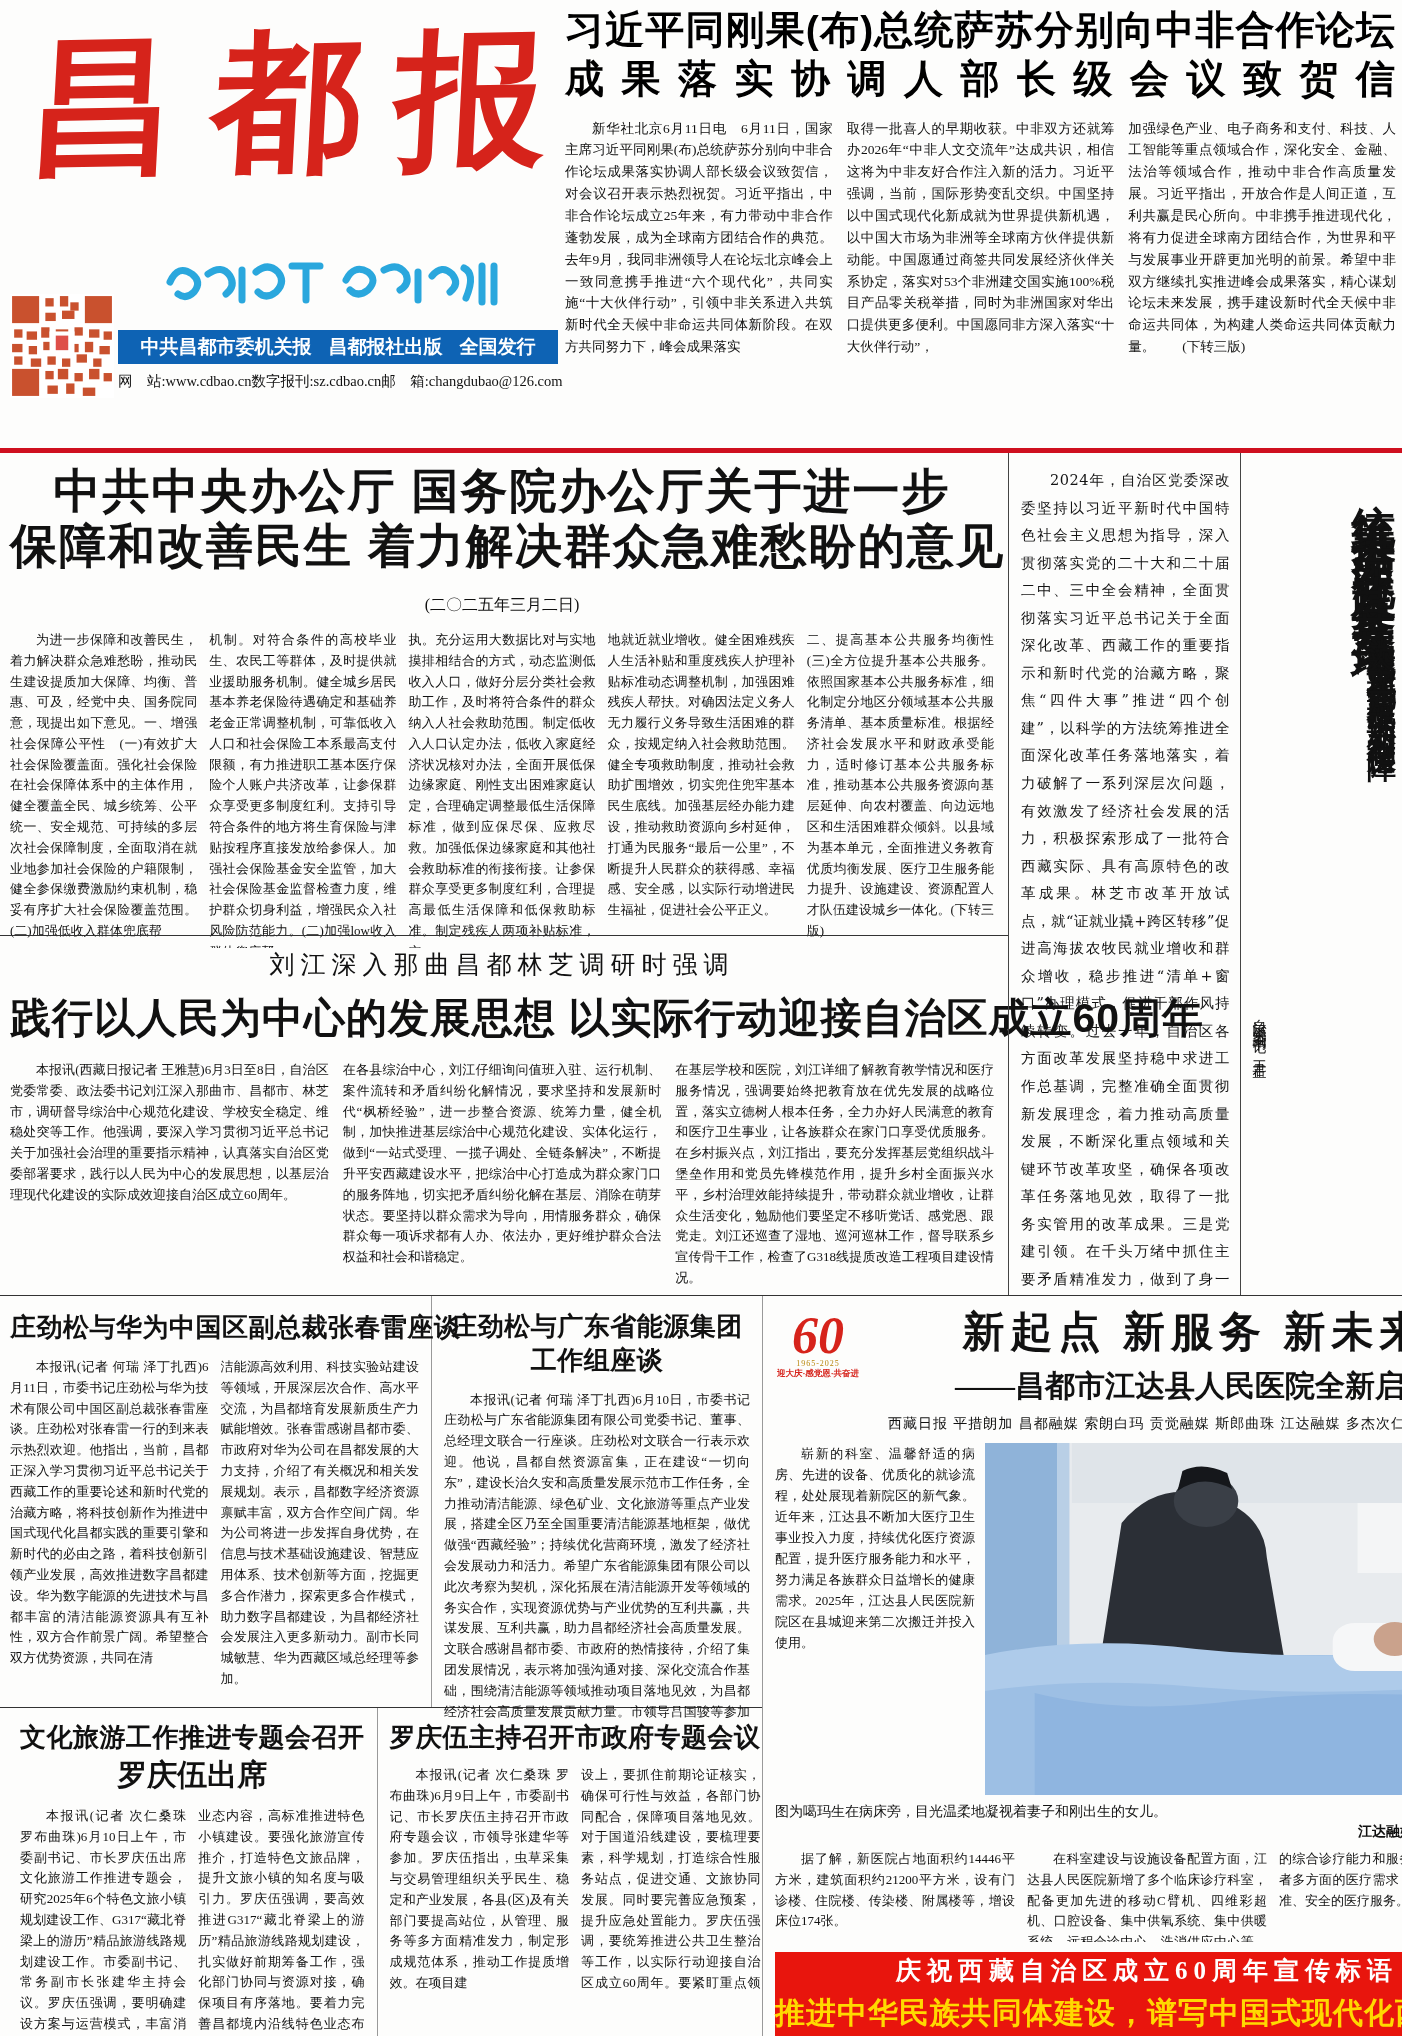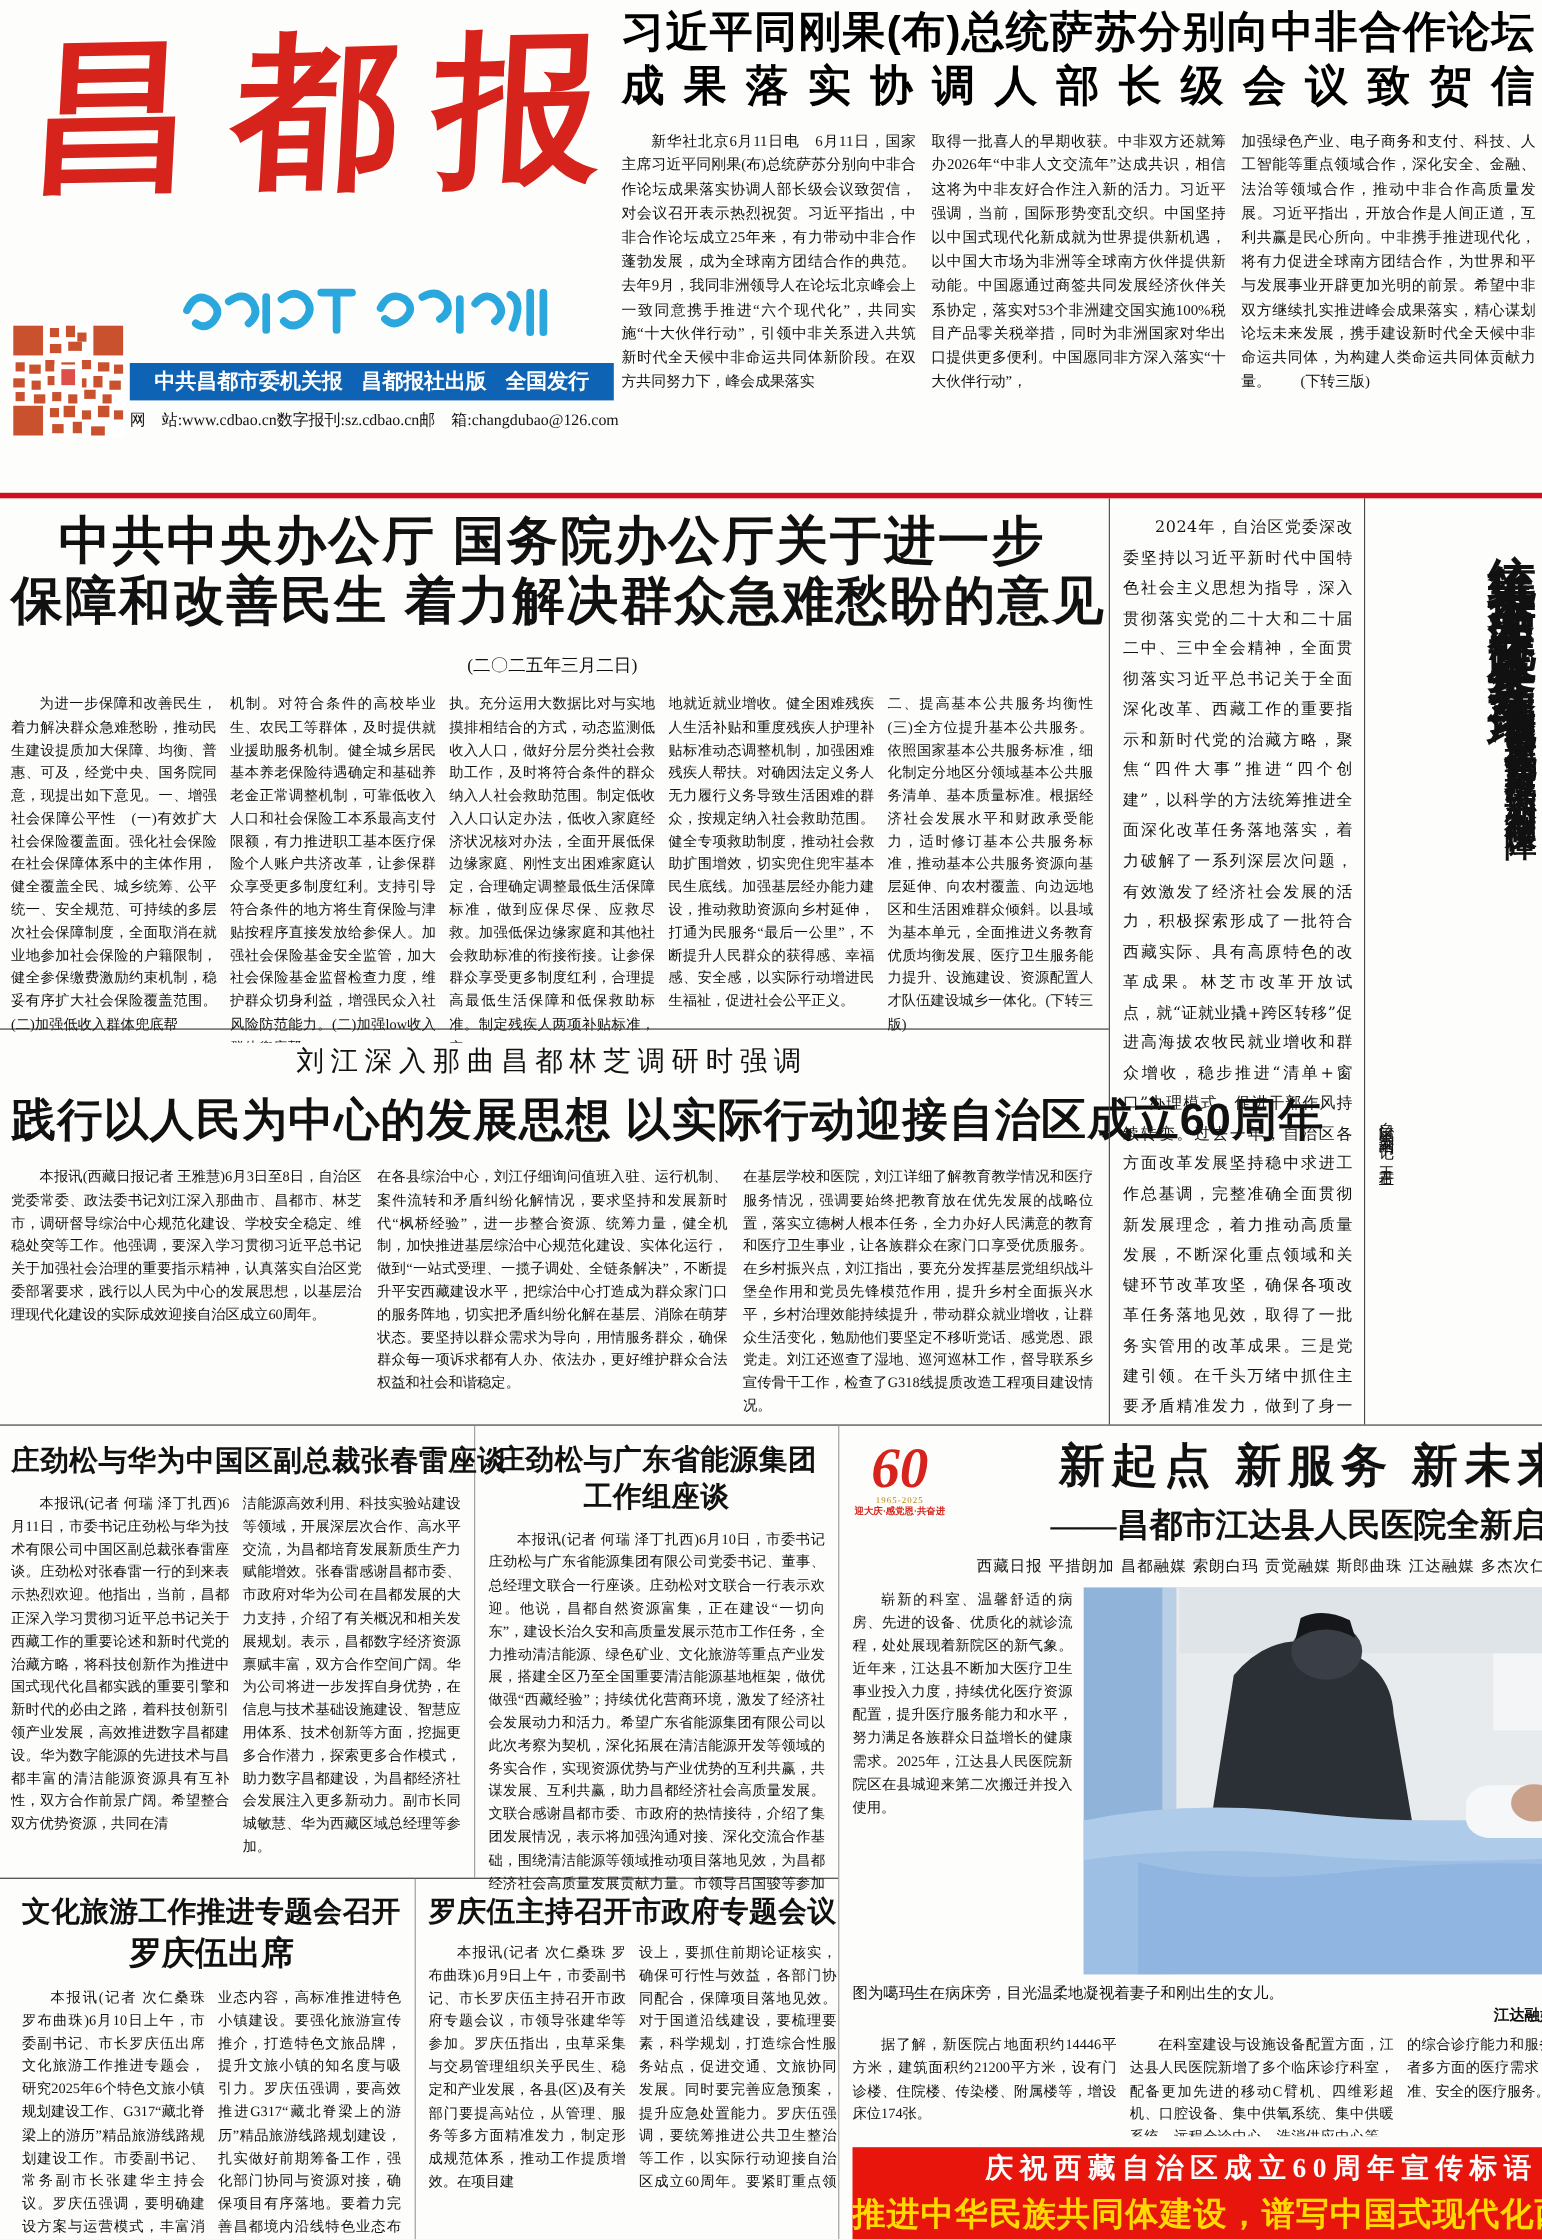--- a/index.html
+++ b/index.html
@@ -35,21 +35,21 @@
 
   .red-rule { height:5px; background:#cf101f; }
 
   
   .central { display:flex; height:842px; }
   .central-left { width:1008px; display:flex; flex-direction:column; }
   .minsheng { height:482px; padding:10px 14px 0 10px; }
   .big-headline { font-family:Liberation Sans, sans-serif; font-weight:900; font-size:47px;
     line-height:1.18; text-align:center; letter-spacing:2px; white-space:nowrap; }
   .doc-date { text-align:center; font-size:16px; margin-top:21px; }
-  .minsheng-body { display:flex; gap:12px; margin-top:14px; height:318px; overflow:hidden; }
+  .minsheng-body { display:flex; gap:12px; margin-top:14px; height:318px; overflow:hidden;justify-content:flex-end; }
   .ms-col { flex:1; font-size:13px; line-height:1.6; text-align:justify; overflow:hidden; }
 
   .liujiang { border-top:1px solid #333; flex:1; padding:12px 14px 0 10px; }
   .kicker { text-align:center; font-size:25px; letter-spacing:6px; font-family:"Liberation Serif", serif; }
   .lj-headline { font-family:"Liberation Sans", sans-serif; font-weight:900; font-size:41px;
     text-align:center; margin-top:10px; letter-spacing:1px; white-space:nowrap; }
   .lj-body { display:flex; gap:14px; margin-top:14px; height:238px; overflow:hidden; }
   .lj-col { flex:1; font-size:13px; line-height:1.6; text-align:justify; overflow:hidden; }
 
   .kai-col { width:232px; border-left:1px solid #444; padding:14px 10px 0 12px;

